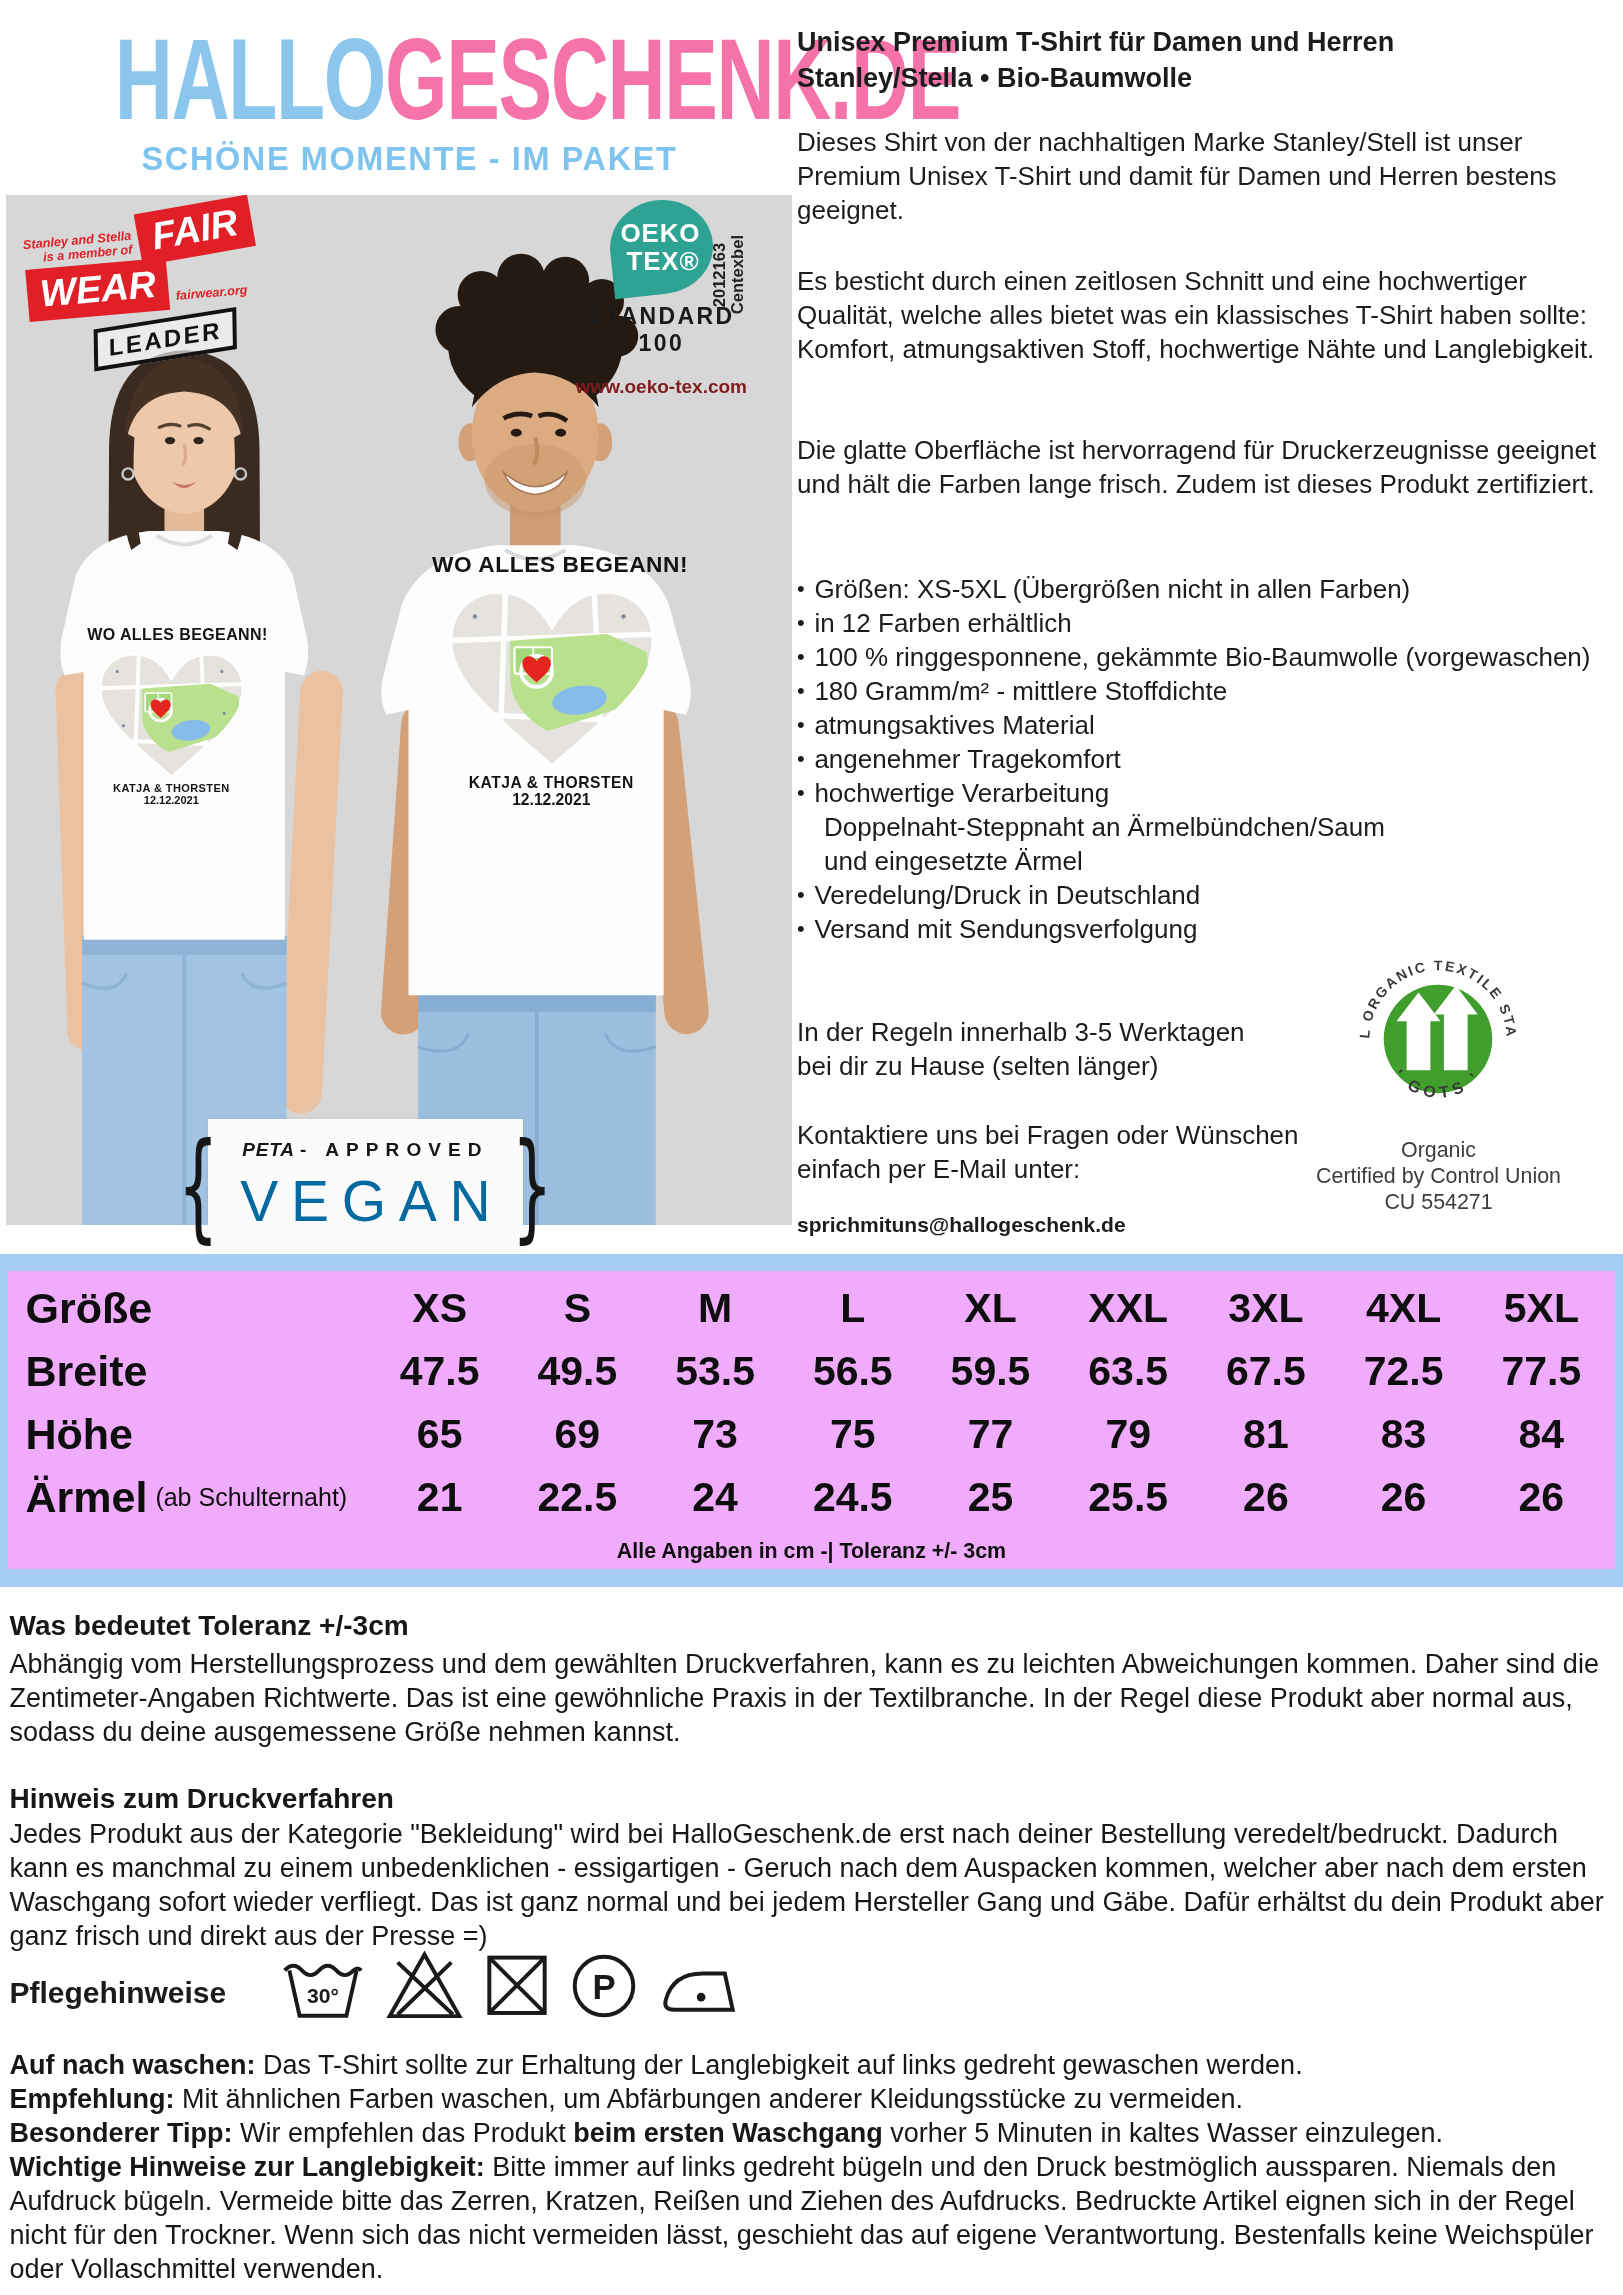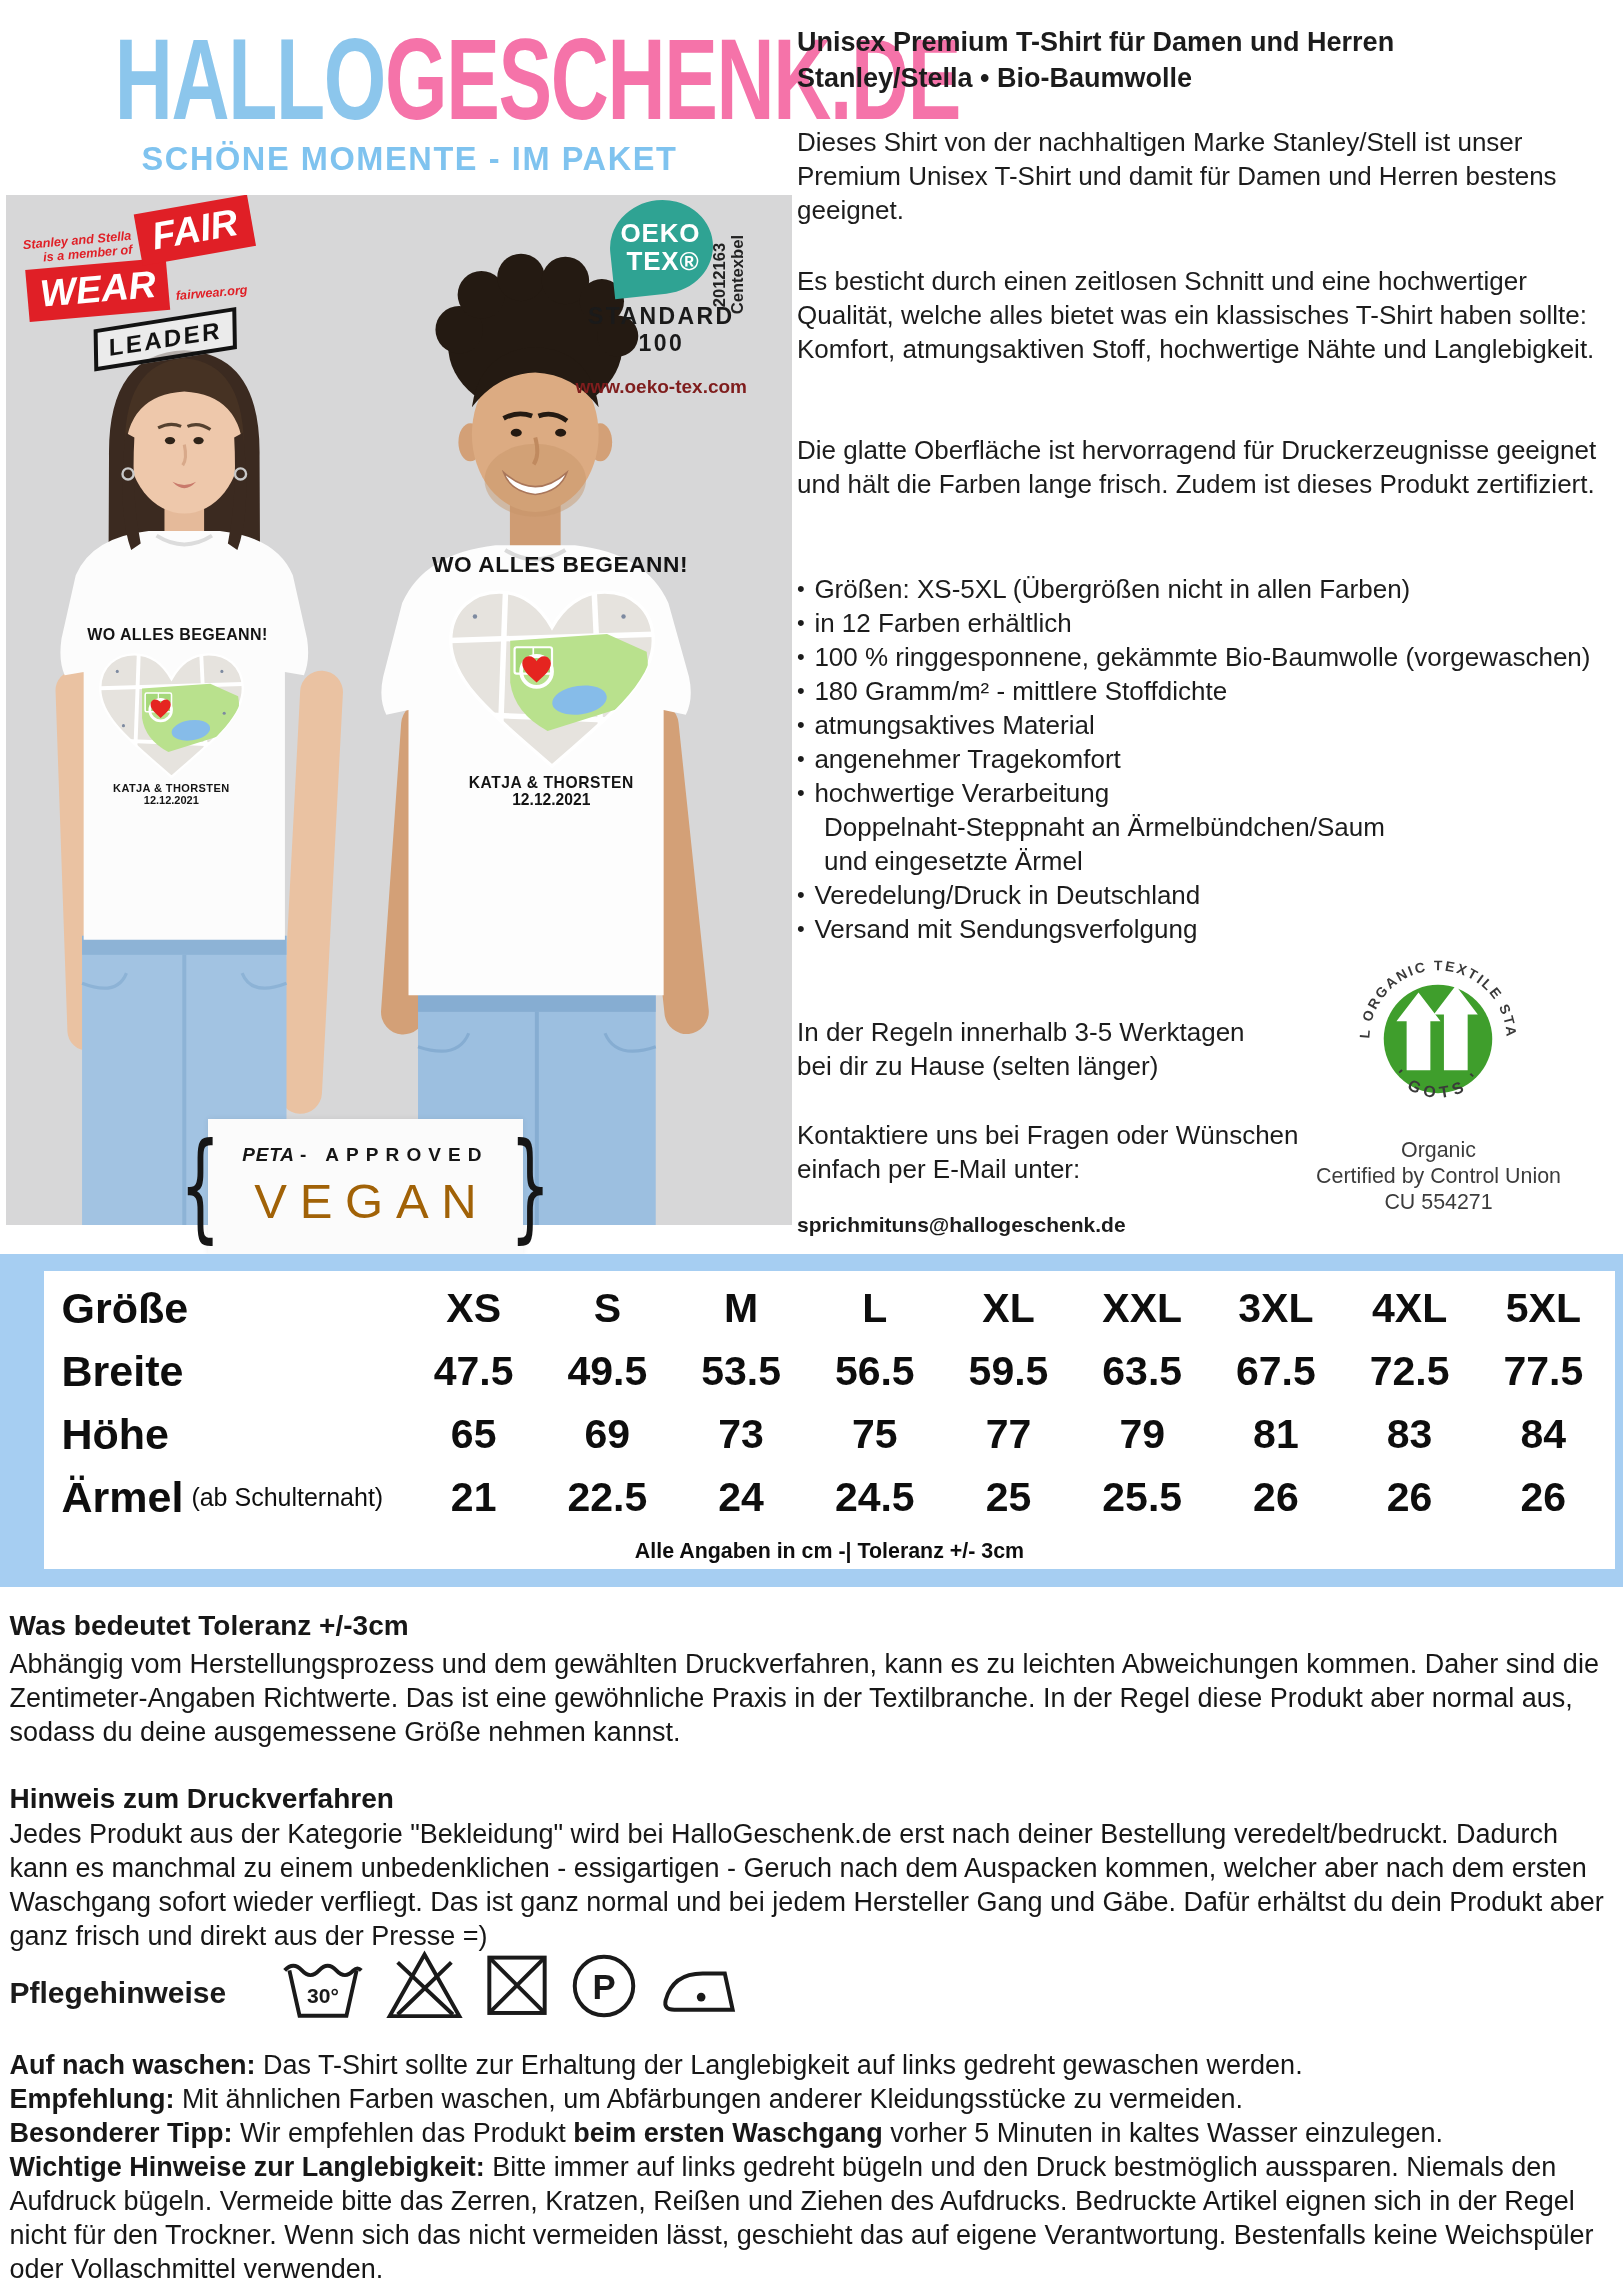--- a/index.html
+++ b/index.html
@@ -50,39 +50,39 @@
 
   
   .vegan { position:absolute; left:208px; top:1119px; width:315px; height:135px; background:#fbfbfb;
            display:flex; align-items:center; justify-content:center; gap:3.2px; box-shadow:0 0 6.3px rgba(0,0,0,.07); }
   .vg-brace { font-family:"DejaVu Sans", sans-serif; font-size:117px; font-weight:400; color:#161616;
               transform:scaleX(.55); line-height:1; }
   .vg-mid { text-align:center; padding:0 1.6px; }
   .vg-line1 { font-size:19px; color:#161616; white-space:nowrap; }
   .vg-peta { font-weight:800; font-style:italic; letter-spacing:0.8px; }
   .vg-approved { letter-spacing:7.1px; font-weight:600; }
-  .vg-vegan { font-size:49px; font-weight:400; letter-spacing:12.7px; margin-right:-12.7px; margin-top:6.3px; color:#a16207; }
+  .vg-vegan { font-size:57px; font-weight:400; letter-spacing:12.7px; margin-right:-12.7px; margin-top:6.3px; color:#0369a1; }
 
   
   .rc { position:absolute; left:797px; width:823px; font-size:26px; line-height:34px; color:#1c1c1c; }
   .rc-block { position:absolute; left:0; width:100%; }
   .rc-h { font-weight:700; font-size:27px; line-height:36px; }
   .b-list div { position:relative; padding-left:17.4px; }
   .b-list div::before { content:"•"; position:absolute; left:0; font-size:22px; }
   .b-list div.cont { padding-left:27px; }
   .b-list div.cont::before { content:""; }
   .email { font-weight:700; font-size:21px; }
 
   
   .gots { position:absolute; left:1347px; top:950px; width:182px; text-align:center; }
   .gots-lines { position:absolute; left:-55px; top:187px; width:293px; font-size:21.4px; line-height:26px; color:#3c3c3c; }
 
   
   .size-band { position:absolute; left:0; top:1254px; width:1623px; height:333px; background:#a6cef2; }
-  .size-inner { position:absolute; left:8px; right:8px; top:16.6px; bottom:18px; background:#ffffff;margin-left:36px; }
+  .size-inner { position:absolute; left:8px; right:8px; top:16.6px; bottom:18px; background:#f0abfc; }
   .st-grid { position:absolute; left:4.8px; right:4.8px; top:6.3px; display:grid; grid-template-columns:358px repeat(9,1fr); }
   .st-cell { height:63px; display:flex; align-items:center; justify-content:center; font-weight:800; font-size:41px; color:#0e0e0e; }
   .st-label { justify-content:flex-start; padding-left:12.7px; font-size:43px; }
   .st-suffix { font-size:25px; font-weight:400; margin-left:8px; white-space:nowrap; }
   .st-footer { position:absolute; left:0; right:0; top:268px; text-align:center; font-size:21.4px; font-weight:800; color:#0e0e0e; }
 
   
   .sec { position:absolute; left:9.5px; width:1606px; font-size:27px; line-height:34px; color:#171717; }
   .sec-h { font-weight:800; font-size:28px; }
   .care-row { position:absolute; left:9.5px; top:1948px; display:flex; align-items:flex-end; gap:19px; }

